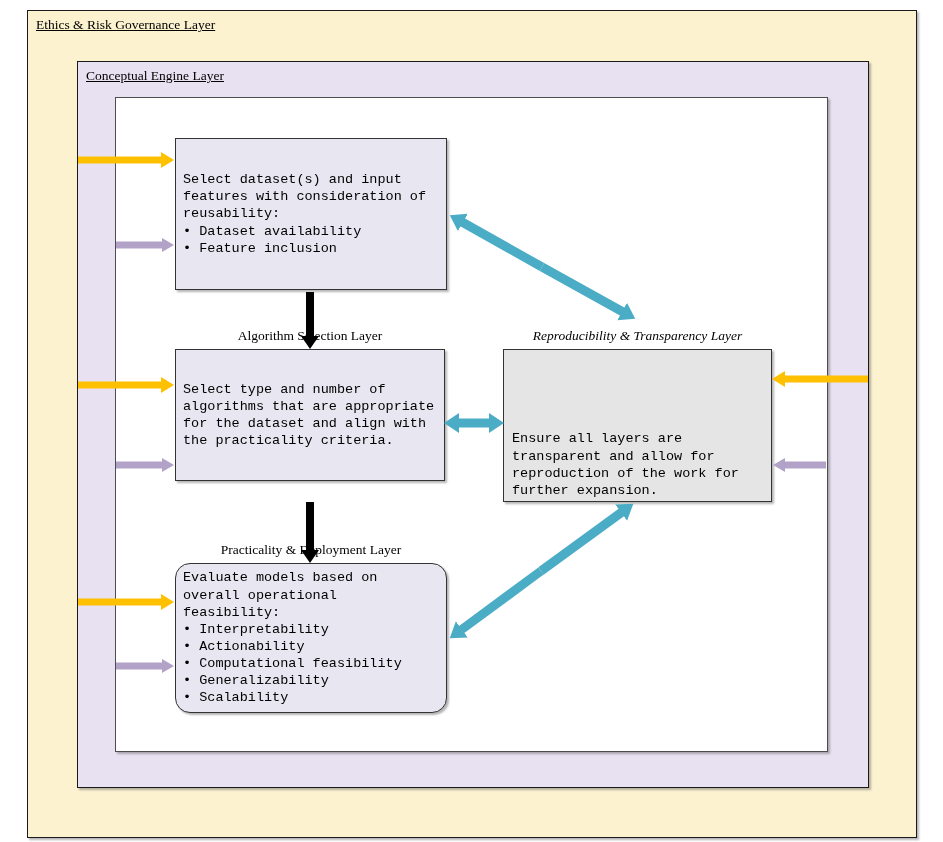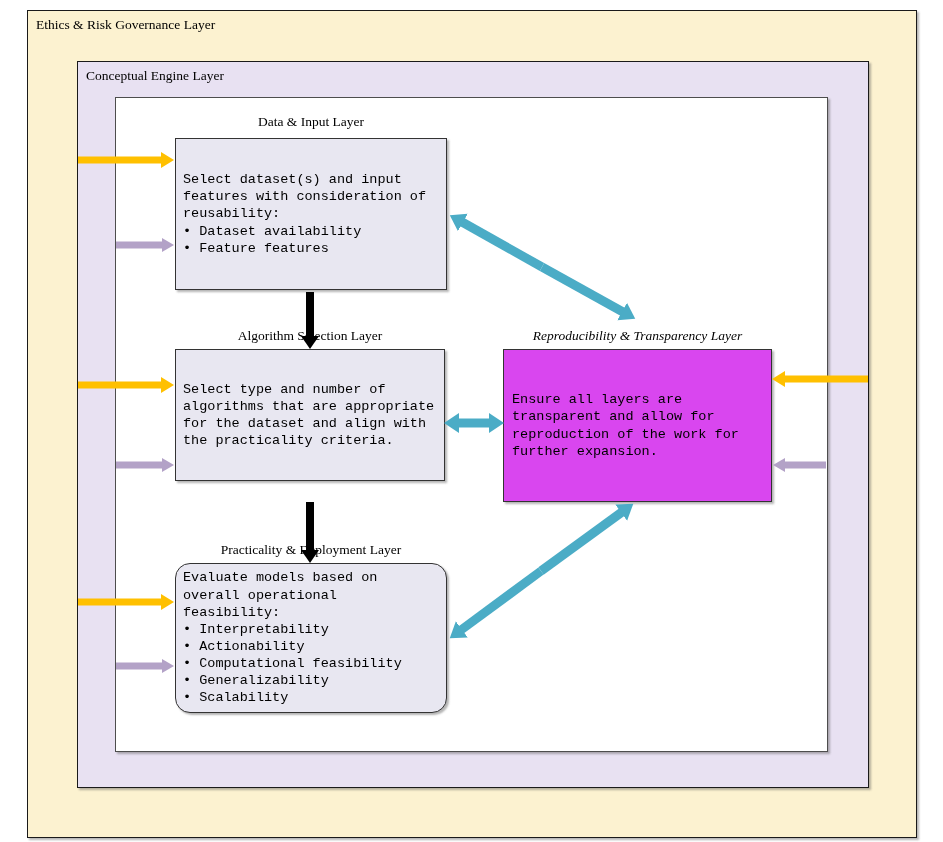--- a/index.html
+++ b/index.html
@@ -28,20 +28,21 @@
   }
   .layer-canvas {
     left: 115px; top: 97px; width: 713px; height: 655px;
     background: #ffffff;
     border: 1.4px solid #4d4d4d;
   }
   .layer-label {
     position: absolute;
     font-size: 13.5px;
     white-space: nowrap;
+    text-decoration: underline;
   }
   .node-title {
     position: absolute;
     font-size: 13.5px;
     text-align: center;
     white-space: nowrap;
   }
   .node {
     position: absolute;
     box-sizing: border-box;
@@ -49,21 +50,21 @@
     box-shadow: 2px 2px 2px rgba(90,90,90,0.45);
     display: flex;
     flex-direction: column;
     justify-content: center;
     font-size: 13.5px;
     line-height: 1.27;
     padding: 2px 5px 2px 7px;
     font-family: Liberation Mono, monospace;
   }
   .node-gray { background: #E8E7F1; }
-  .node-blue { background: #d946ef; }
+  .node-blue { background: #e5e5e5; justify-content: flex-end; }
   .node .line { display: block; }
   .arrows-overlay {
     position: absolute;
     left: 0; top: 0;
     pointer-events: none;
   }
   .sw7 { stroke-width: 7; }
   .sw8 { stroke-width: 8; }
   .sw9 { stroke-width: 9; }
 </style>
@@ -73,25 +74,24 @@
 <div class="stage">
 
   <div class="layer layer-ethics"></div>
   <div class="layer-label" style="left:36px; top:17px;">Ethics &amp; Risk Governance Layer</div>
 
   <div class="layer layer-conceptual"></div>
   <div class="layer-label" style="left:86px; top:68px;">Conceptual Engine Layer</div>
 
   <div class="layer layer-canvas"></div>
 
-  <div class="node-title" style="left:175px; top:114px; width:272px;">Data &amp; Input Layer</div>
   <div class="node node-gray" style="left:175px; top:138px; width:272px; height:152px;">
     <span class="line">Select dataset(s) and input features with consideration of reusability:</span>
     <span class="line">• Dataset availability</span>
-    <span class="line">• Feature features</span>
+    <span class="line">• Feature inclusion</span>
   </div>
 
   <div class="node-title" style="left:175px; top:328px; width:270px;">Algorithm Selection Layer</div>
   <div class="node node-gray" style="left:175px; top:349px; width:270px; height:132px;">
     <span class="line">Select type and number of algorithms that are appropriate for the dataset and align with the practicality criteria.</span>
   </div>
 
   <div class="node-title" style="left:175px; top:542px; width:272px;">Practicality &amp; Deployment Layer</div>
   <div class="node node-gray" style="left:175px; top:563px; width:272px; height:150px;border-radius:15px;">
     <span class="line">Evaluate models based on overall operational feasibility:</span>

